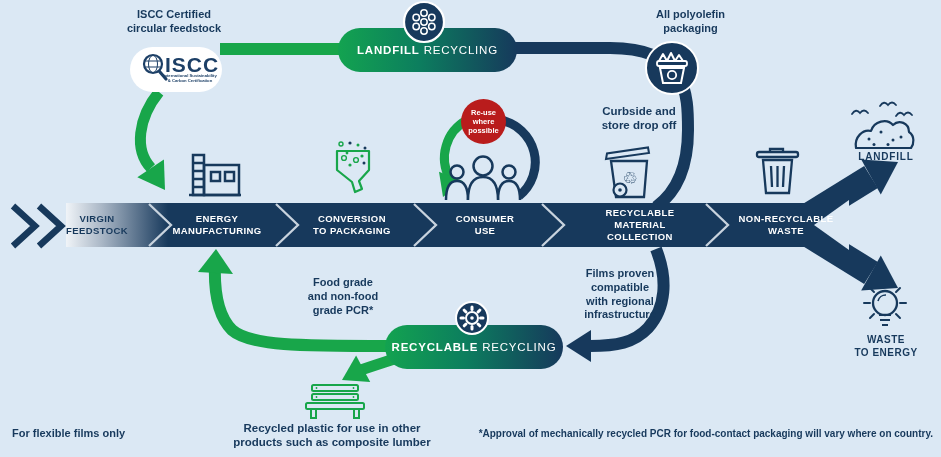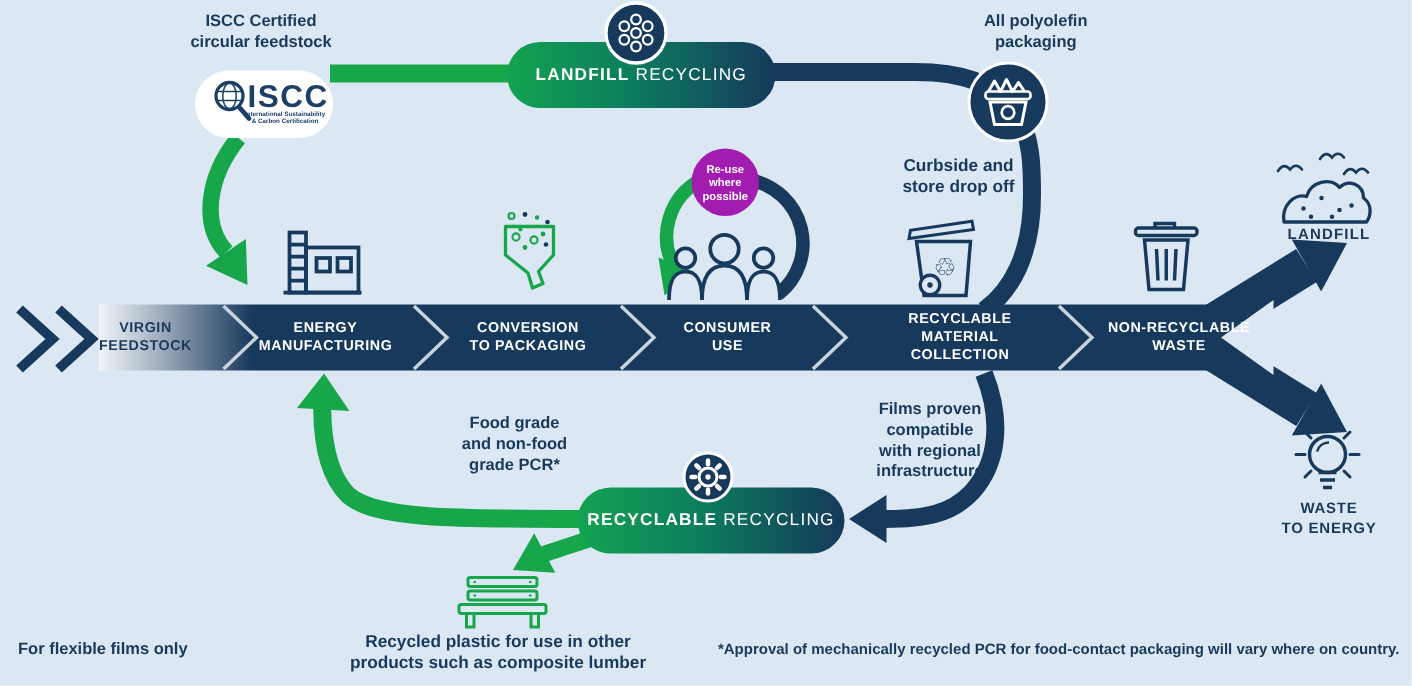--- a/index.html
+++ b/index.html
@@ -10,21 +10,21 @@
   .c{text-align:center;}
   .b{font-weight:bold;}
   .band-label{position:absolute;top:203px;height:44px;display:flex;align-items:center;
               justify-content:center;text-align:center;font-weight:bold;font-size:9.5px;
               letter-spacing:.4px;line-height:1.25;color:#fff;white-space:pre-line;}
   .band-label.dark{color:#17395c;}
   .pill-label{position:absolute;display:flex;align-items:center;justify-content:center;
               color:#fff;font-size:11.5px;letter-spacing:.8px;white-space:nowrap;}
   .pill-label .bold{font-weight:bold;margin-right:4px;}
   .reuse{position:absolute;left:461px;top:99px;width:45px;height:45px;border-radius:50%;
-         background:#a21caf;color:#fff;display:flex;align-items:center;justify-content:center;
+         background:#b91c1c;color:#fff;display:flex;align-items:center;justify-content:center;
          text-align:center;font-weight:bold;font-size:7.5px;line-height:1.2;white-space:pre-line;}
   .iscc-word{position:absolute;left:165px;top:53px;font-weight:bold;font-size:21px;
              letter-spacing:1px;color:#1c3f66;}
   .iscc-sub{position:absolute;left:158px;top:73px;width:64px;text-align:center;
             font-size:4.2px;line-height:1.3;color:#1c3f66;white-space:pre-line;font-weight:bold;}
 </style>
 </head>
 <body>
 
 <div class="canvas">

